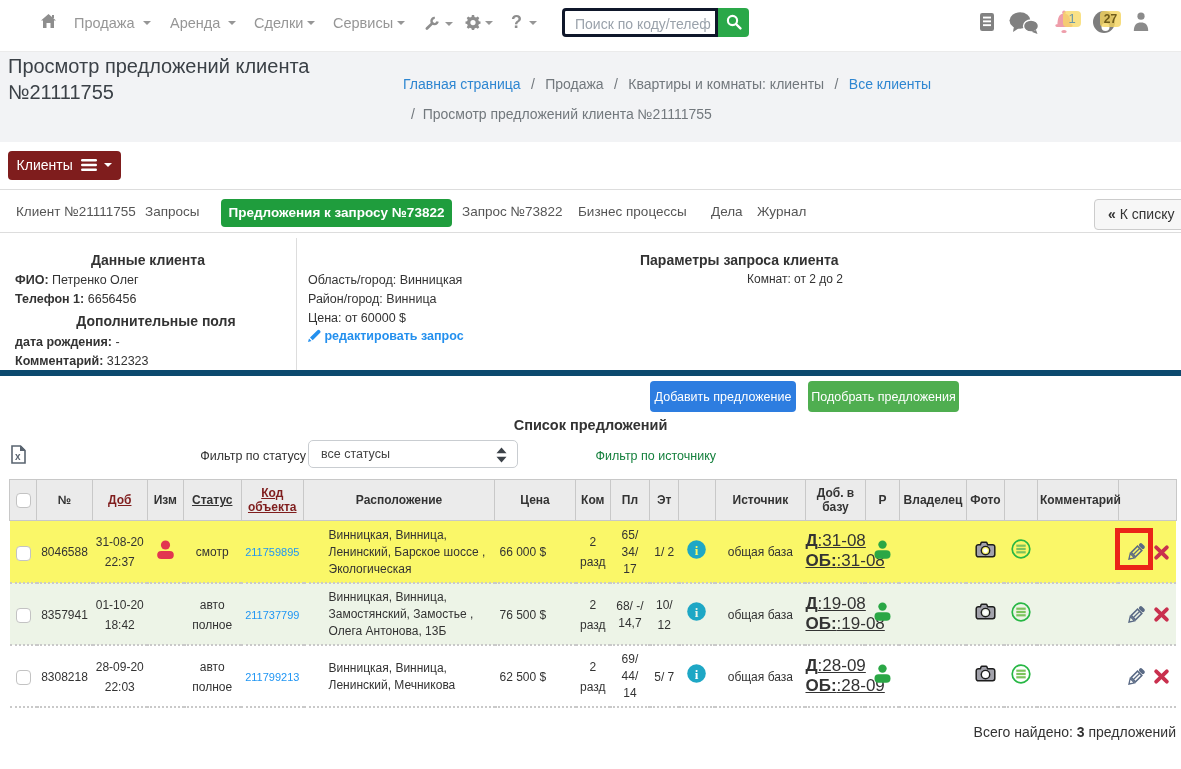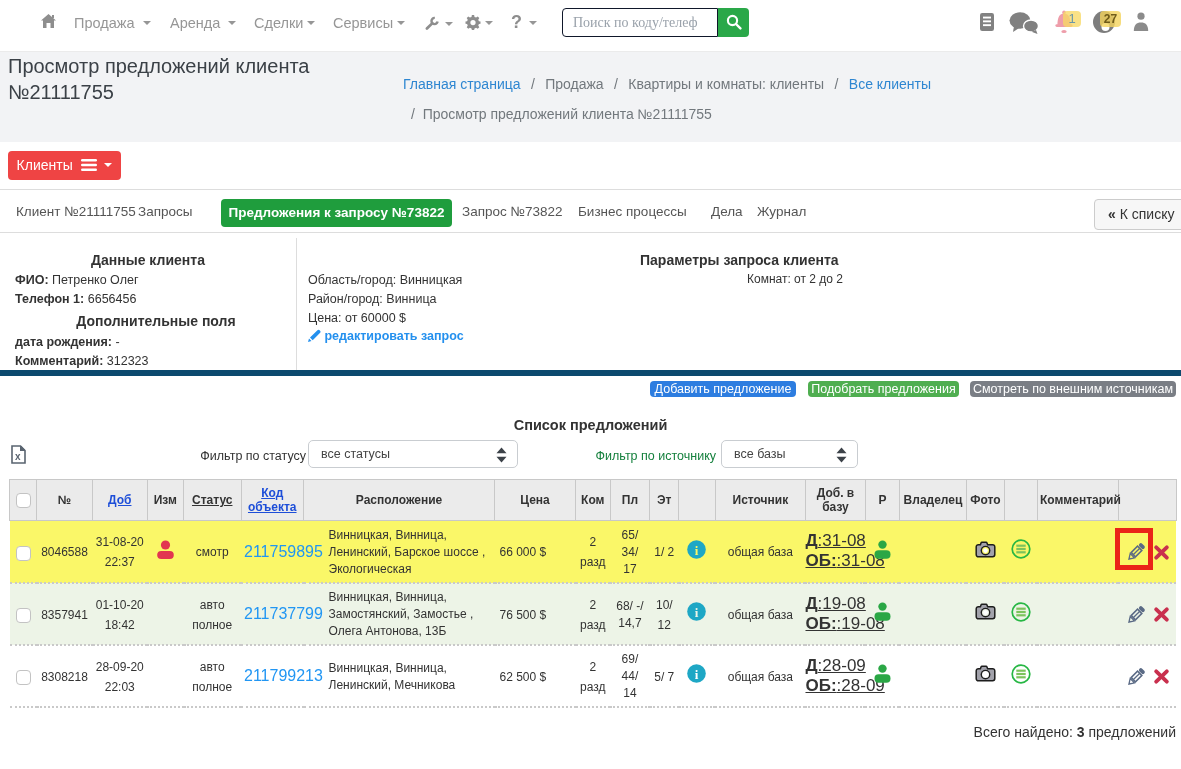--- a/index.html
+++ b/index.html
@@ -4,32 +4,32 @@
 <style>
 * { margin:0; padding:0; box-sizing:border-box; }
 body { font-family:"Liberation Sans", sans-serif; background:#fff; }
 #page { position:relative; width:1181px; height:769px; overflow:hidden; background:#fff; }
 .abs { position:absolute; }
 
 
 #navbar { position:absolute; left:0; top:0; width:1181px; height:52px; background:#fff; border-bottom:1px solid #ebebeb; }
 .nav-item { position:absolute; top:15px; font-size:14.5px; color:#969696; white-space:nowrap; }
 .caret { display:inline-block; width:0; height:0; border-left:4px solid transparent; border-right:4px solid transparent; border-top:4px solid #969696; vertical-align:middle; margin-left:4px; margin-top:-2px; }
-#search-inp { position:absolute; left:562px; top:8px; width:156px; height:29px; border:1px solid #0f172a; border-radius:4px 0 0 4px; background:#fff; font-size:14px; color:#9aa2ab; padding-left:10px; line-height:27px;font-family:Liberation Serif, serif; }
+#search-inp { position:absolute; left:562px; top:8px; width:156px; height:29px; border:3px solid #0f172a; border-radius:4px 0 0 4px; background:#fff; font-size:14px; color:#9aa2ab; padding-left:10px; line-height:27px; }
 #search-btn { position:absolute; left:718px; top:8px; width:31px; height:29px; background:#2aa849; border-radius:0 4px 4px 0; }
 
 
 #band { position:absolute; left:0; top:52px; width:1181px; height:90px; background:#f2f3f5; }
 #pgtitle { position:absolute; left:8px; top:1px; font-size:20px; line-height:26px; color:#3b4147; width:340px; }
 #crumbs { position:absolute; left:403px; top:17px; font-size:14px; color:#72787d; line-height:30px; }
 #crumbs .sep { padding:0 6.5px; }
 #crumbs a { color:#2e86d1; text-decoration:none; }
 
 
-.gbtn { position:absolute; background:#ef4444; color:#fff; border-radius:4px; font-size:14px; text-align:center; }
+.gbtn { position:absolute; background:#7f1d1d; color:#fff; border-radius:4px; font-size:14px; text-align:center; }
 
 
 #tabbar { position:absolute; left:0; top:189px; width:1181px; height:44px; background:#fff; border-top:1px solid #ddd; border-bottom:1px solid #ddd; }
 .tab { position:absolute; top:0; height:44px; line-height:44px; font-size:13.5px; color:#555; white-space:nowrap; }
 #tab-active { position:absolute; left:221px; top:9px; width:231px; height:28px; background:#1f9d3d; border-radius:4px; color:#fff; font-weight:bold; font-size:13.5px; text-align:center; line-height:28px; }
 #tolist { position:absolute; left:1094px; top:9px; width:95px; height:31px; background:#f7f7f7; border:1px solid #ccc; border-radius:4px; font-size:14px; color:#333; text-align:left; padding-left:13px; line-height:29px; }
 
 
 #panel { position:absolute; left:0; top:234px; width:1181px; height:142px; background:#fff; border-bottom:6px solid #0c4a6e; }
 #panel .vline { position:absolute; left:296px; top:4px; height:132px; width:1px; background:#ddd; }
@@ -43,31 +43,31 @@
 #offers td.lh17 { line-height:17px; }
 #offers td.dbase { white-space:nowrap; font-size:17px; padding:10px 0;text-decoration:underline; }
 #offers td.actions { white-space:nowrap; }
 #offers td.price { text-align:left; padding-left:5px; }
 #offers td.actions svg { vertical-align:middle; }
 #offers tr.r1 td { height:62px; }
 #offers tr.r1 td { background:#faf768; }
 #offers tr.r2 td { background:#edf4e7; border-top:2px dotted #c9c9c9; }
 #offers tr.r3 td { background:#fff; border-top:2px dotted #c9c9c9; border-bottom:2px dotted #c9c9c9; }
 #offers tr.r2 td, #offers tr.r3 td { height:61px; }
-.thlink { color:#1d4ed8; text-decoration:underline;margin-top:17px; }
+.thlink { color:#7f1d1d; text-decoration:underline;margin-top:17px; }
 .thu { text-decoration:underline; }
-.codelink { color:#2196f3; font-size:16px; text-decoration:none; }
+.codelink { color:#2196f3; font-size:11px; text-decoration:none; }
 .loc { text-align:left !important; padding-left:25px !important; }
 .cb { width:15px; height:15px; border:1px solid #c3c3c3; border-radius:4px; background:#fff; display:inline-block; vertical-align:middle; }
 
 
 .sel { position:absolute; height:28px; background:#fff; border:1px solid #c9cdd1; border-radius:5px; font-size:12.5px; color:#444; line-height:26px; padding-left:12px; }
 .updown { position:absolute; right:10px; top:6px; }
 
-.btnrow { position:absolute; top:381px; height:16px; border-radius:4px; color:#fff; font-size:12.5px; display:flex; align-items:center; justify-content:center; white-space:nowrap; }
+.btnrow { position:absolute; top:381px; height:31px; border-radius:4px; color:#fff; font-size:12.5px; display:flex; align-items:center; justify-content:center; white-space:nowrap; }
 </style>
 </head>
 <body>
 <div id="page">
 
   <div id="navbar">
     <svg class="abs" style="left:41px;top:14px" width="15" height="14" viewBox="0 0 15 14">
         <path fill="#8e8e8e" d="M7.5 0 L15 6.5 L13 6.5 L13 14 L9.5 14 L9.5 9 L5.5 9 L5.5 14 L2 14 L2 6.5 L0 6.5 Z"></path>
         <rect x="11" y="1" width="2" height="3" fill="#8e8e8e"></rect>
       </svg>
@@ -129,21 +129,21 @@
   </div>
 
   <div class="gbtn" style="left:8px;top:151px;width:113px;height:29px;line-height:29px">Клиенты &nbsp;<svg width="16" height="12" viewBox="0 0 16 12" style="vertical-align:-1px">
         <rect y="0" width="16" height="2.4" rx="1.2" fill="#fff"></rect>
         <rect y="4.8" width="16" height="2.4" rx="1.2" fill="#fff"></rect>
         <rect y="9.6" width="16" height="2.4" rx="1.2" fill="#fff"></rect>
       </svg> <span class="caret" style="border-top-color:#fff"></span></div>
 
   <div id="tabbar">
     <span class="tab" style="left:16px">Клиент №21111755</span>
-    <span class="tab" style="left:138px">Запросы</span>
+    <span class="tab" style="left:145px">Запросы</span>
     <div id="tab-active">Предложения к запросу №73822</div>
     <span class="tab" style="left:462px">Запрос №73822</span>
     <span class="tab" style="left:578px">Бизнес процессы</span>
     <span class="tab" style="left:711px">Дела</span>
     <span class="tab" style="left:757px">Журнал</span>
     <div id="tolist"><b>«</b> К списку</div>
   </div>
 
   <div id="panel">
     <div class="vline"></div>
@@ -160,42 +160,35 @@
     <div class="p13 abs bold" style="left:308px;top:95px;color:#2490ee"><svg width="13" height="13" viewBox="0 0 13 13" style="vertical-align:-2px">
           <path fill="#2490ee" d="M0 13 L1 9.5 L3.5 12 Z M2 8.6 L9.2 1.4 A1.9 1.9 0 0 1 11.9 4.1 L4.7 11.3 Z"></path>
         </svg> редактировать запрос</div>
 
     <div class="p13 bold abs" style="left:640px;top:18px;font-size:14px">Параметры запроса клиента</div>
     <div class="abs" style="left:747px;top:38px;font-size:12px;color:#333">Комнат: от 2 до 2</div>
   </div>
 
   <div class="btnrow" style="left:650px;width:146px;background:#2d7de0">Добавить предложение</div>
   <div class="btnrow" style="left:808px;width:151px;background:#4fae50">Подобрать предложения</div>
-  <div class="btnrow" style="left:970px;width:206px;background:#7a7e85">Смотреть по внешним источникам</div>
 
   <div class="abs" style="left:0;top:417px;width:1181px;text-align:center;font-weight:bold;font-size:14.5px;color:#333">Список предложений</div>
   <svg class="abs" style="left:11px;top:445px" width="15" height="19" viewBox="0 0 15 19">
       <path fill="none" stroke="#5a6470" stroke-width="1.6" d="M1 1 L9.5 1 L14 5.5 L14 18 L1 18 Z"></path>
       <path fill="#5a6470" d="M9 1 L9 6 L14 6 L14 4.8 L10.2 1 Z"></path>
       <text x="4" y="14.5" font-size="10" font-weight="bold" fill="#5a6470" font-family="Liberation Sans">x</text>
     </svg>
   <div class="abs" style="left:150px;top:449px;width:156px;text-align:right;font-size:12.5px;color:#333">Фильтр по статусу</div>
   <div class="sel" style="left:308px;top:440px;width:210px">все статусы
     <svg class="updown" width="11" height="16" viewBox="0 0 11 16">
         <path d="M5.5 0.5 L10.5 6.3 L0.5 6.3 Z" fill="#3c4248"></path>
         <path d="M5.5 15.5 L10.5 9.7 L0.5 9.7 Z" fill="#3c4248"></path>
       </svg>
   </div>
   <div class="abs" style="left:560px;top:449px;width:156px;text-align:right;font-size:12.5px;color:#15803d">Фильтр по источнику</div>
-  <div class="sel" style="left:721px;top:440px;width:137px">все базы
-    <svg class="updown" width="11" height="16" viewBox="0 0 11 16">
-        <path d="M5.5 0.5 L10.5 6.3 L0.5 6.3 Z" fill="#3c4248"></path>
-        <path d="M5.5 15.5 L10.5 9.7 L0.5 9.7 Z" fill="#3c4248"></path>
-      </svg>
-  </div>
 
   <table id="offers">
     <colgroup>
       <col style="width:27px">
         <col style="width:56px">
         <col style="width:54.5px">
         <col style="width:36.5px">
         <col style="width:57.5px">
         <col style="width:62.5px">
         <col style="width:191px">

